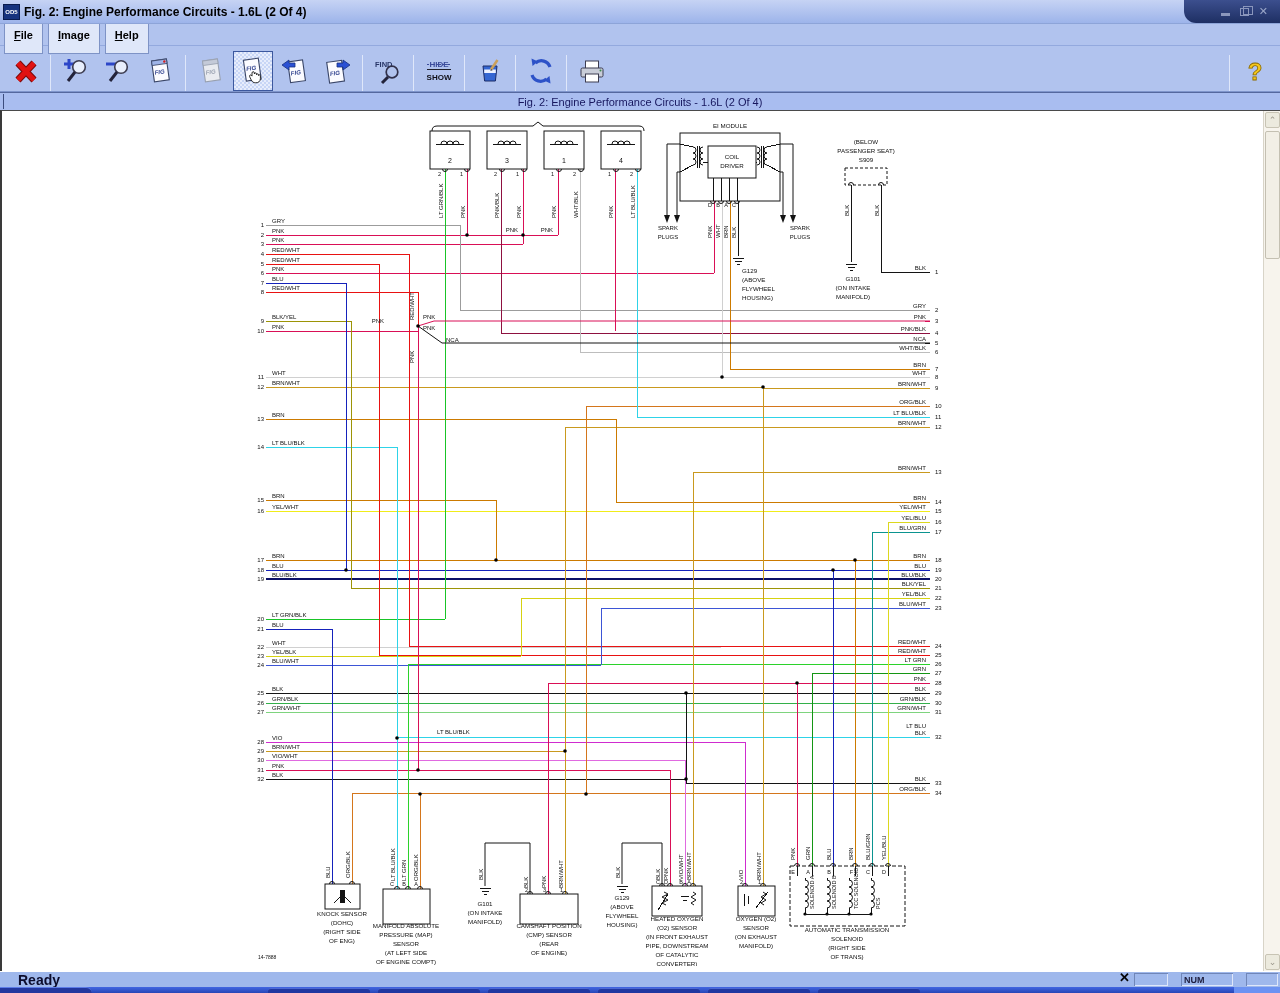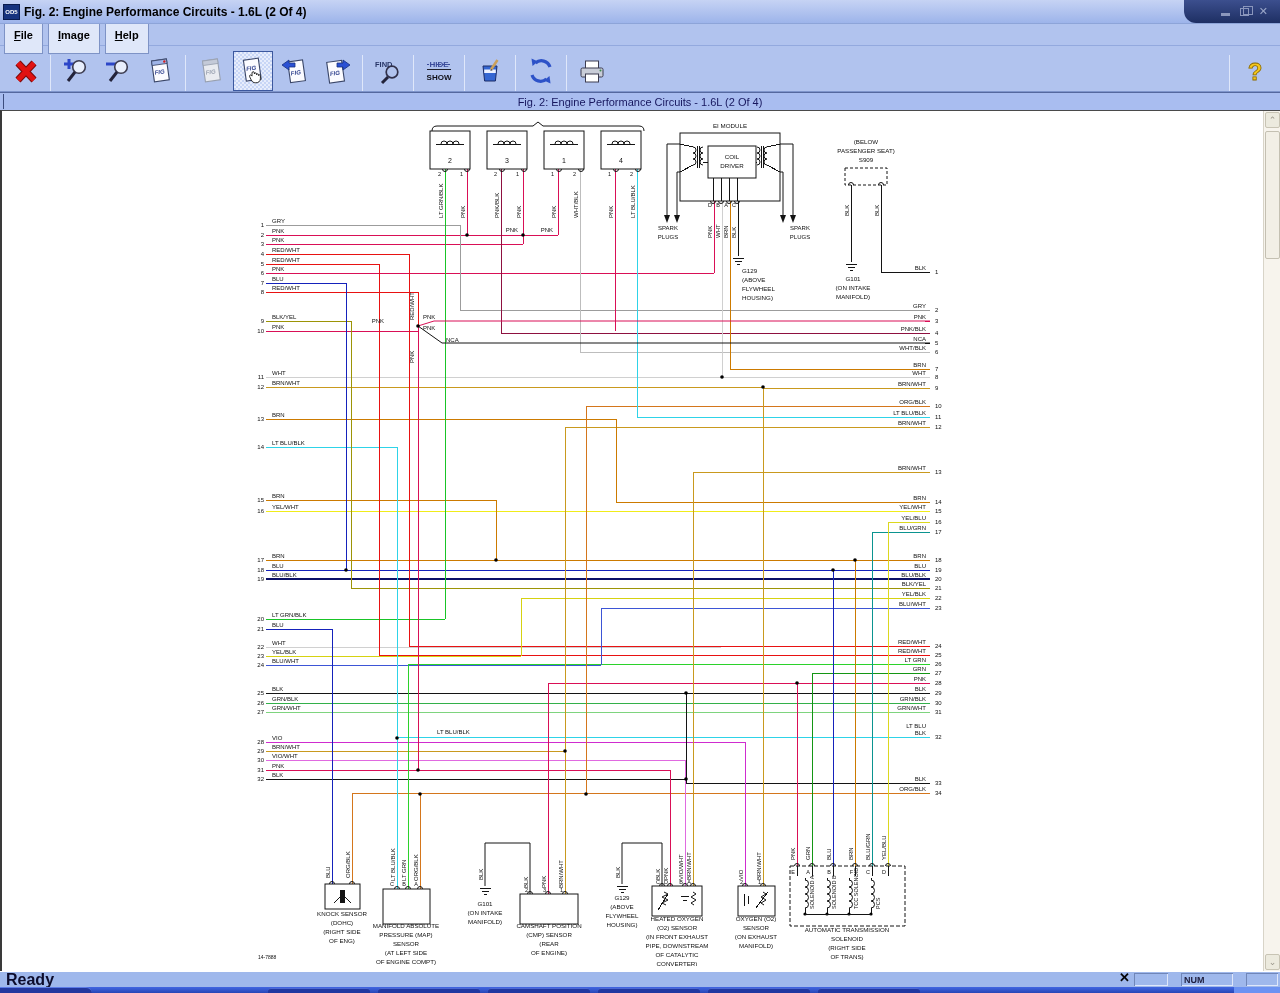--- a/index.html
+++ b/index.html
@@ -61,21 +61,21 @@
   .vs-btn { position:absolute; left:1px; width:15px; height:16px; background:#eceade;
     border:1px solid #c8c4b4; border-radius:2px; color:#9a968a; font-size:9px;
     display:flex; align-items:center; justify-content:center; }
   .vs-up { top:1px; } .vs-down { bottom:1px; }
   .vs-thumb { position:absolute; left:1px; top:20px; width:15px; height:128px;
     background:#f2efe6; border:1px solid #c4c0b2; border-radius:2px; }
 
   
   .statusbar { height:16px; background:#9fb8ec; border-top:1px solid #fff;
     display:flex; align-items:center; position:relative; }
-  .status-ready { font-size:16px; font-weight:bold; color:#0c0c2c; padding-left:6px; }
+  .status-ready { font-size:14px; font-weight:bold; color:#0c0c2c; padding-left:18px; }
   .status-cells { position:absolute; right:2px; top:1px; display:flex; gap:13px; }
   .status-cell { height:13px; font-size:9px; font-weight:bold; color:#202040;
     box-shadow:inset 1px 1px 0 #7086b8, inset -1px -1px 0 #dfe7fa;
     display:flex; align-items:center; padding:0 3px; }
   .cell-blank1 { width:34px; } .cell-num { width:52px; } .cell-blank2 { width:32px; }
   .x-glyph { position:absolute; right:150px; top:-2px; font-size:13px; font-weight:bold;
     color:#060608; }
 
   
   .taskstrip { height:6px; background:linear-gradient(#4166e2,#2746b6); position:relative;

